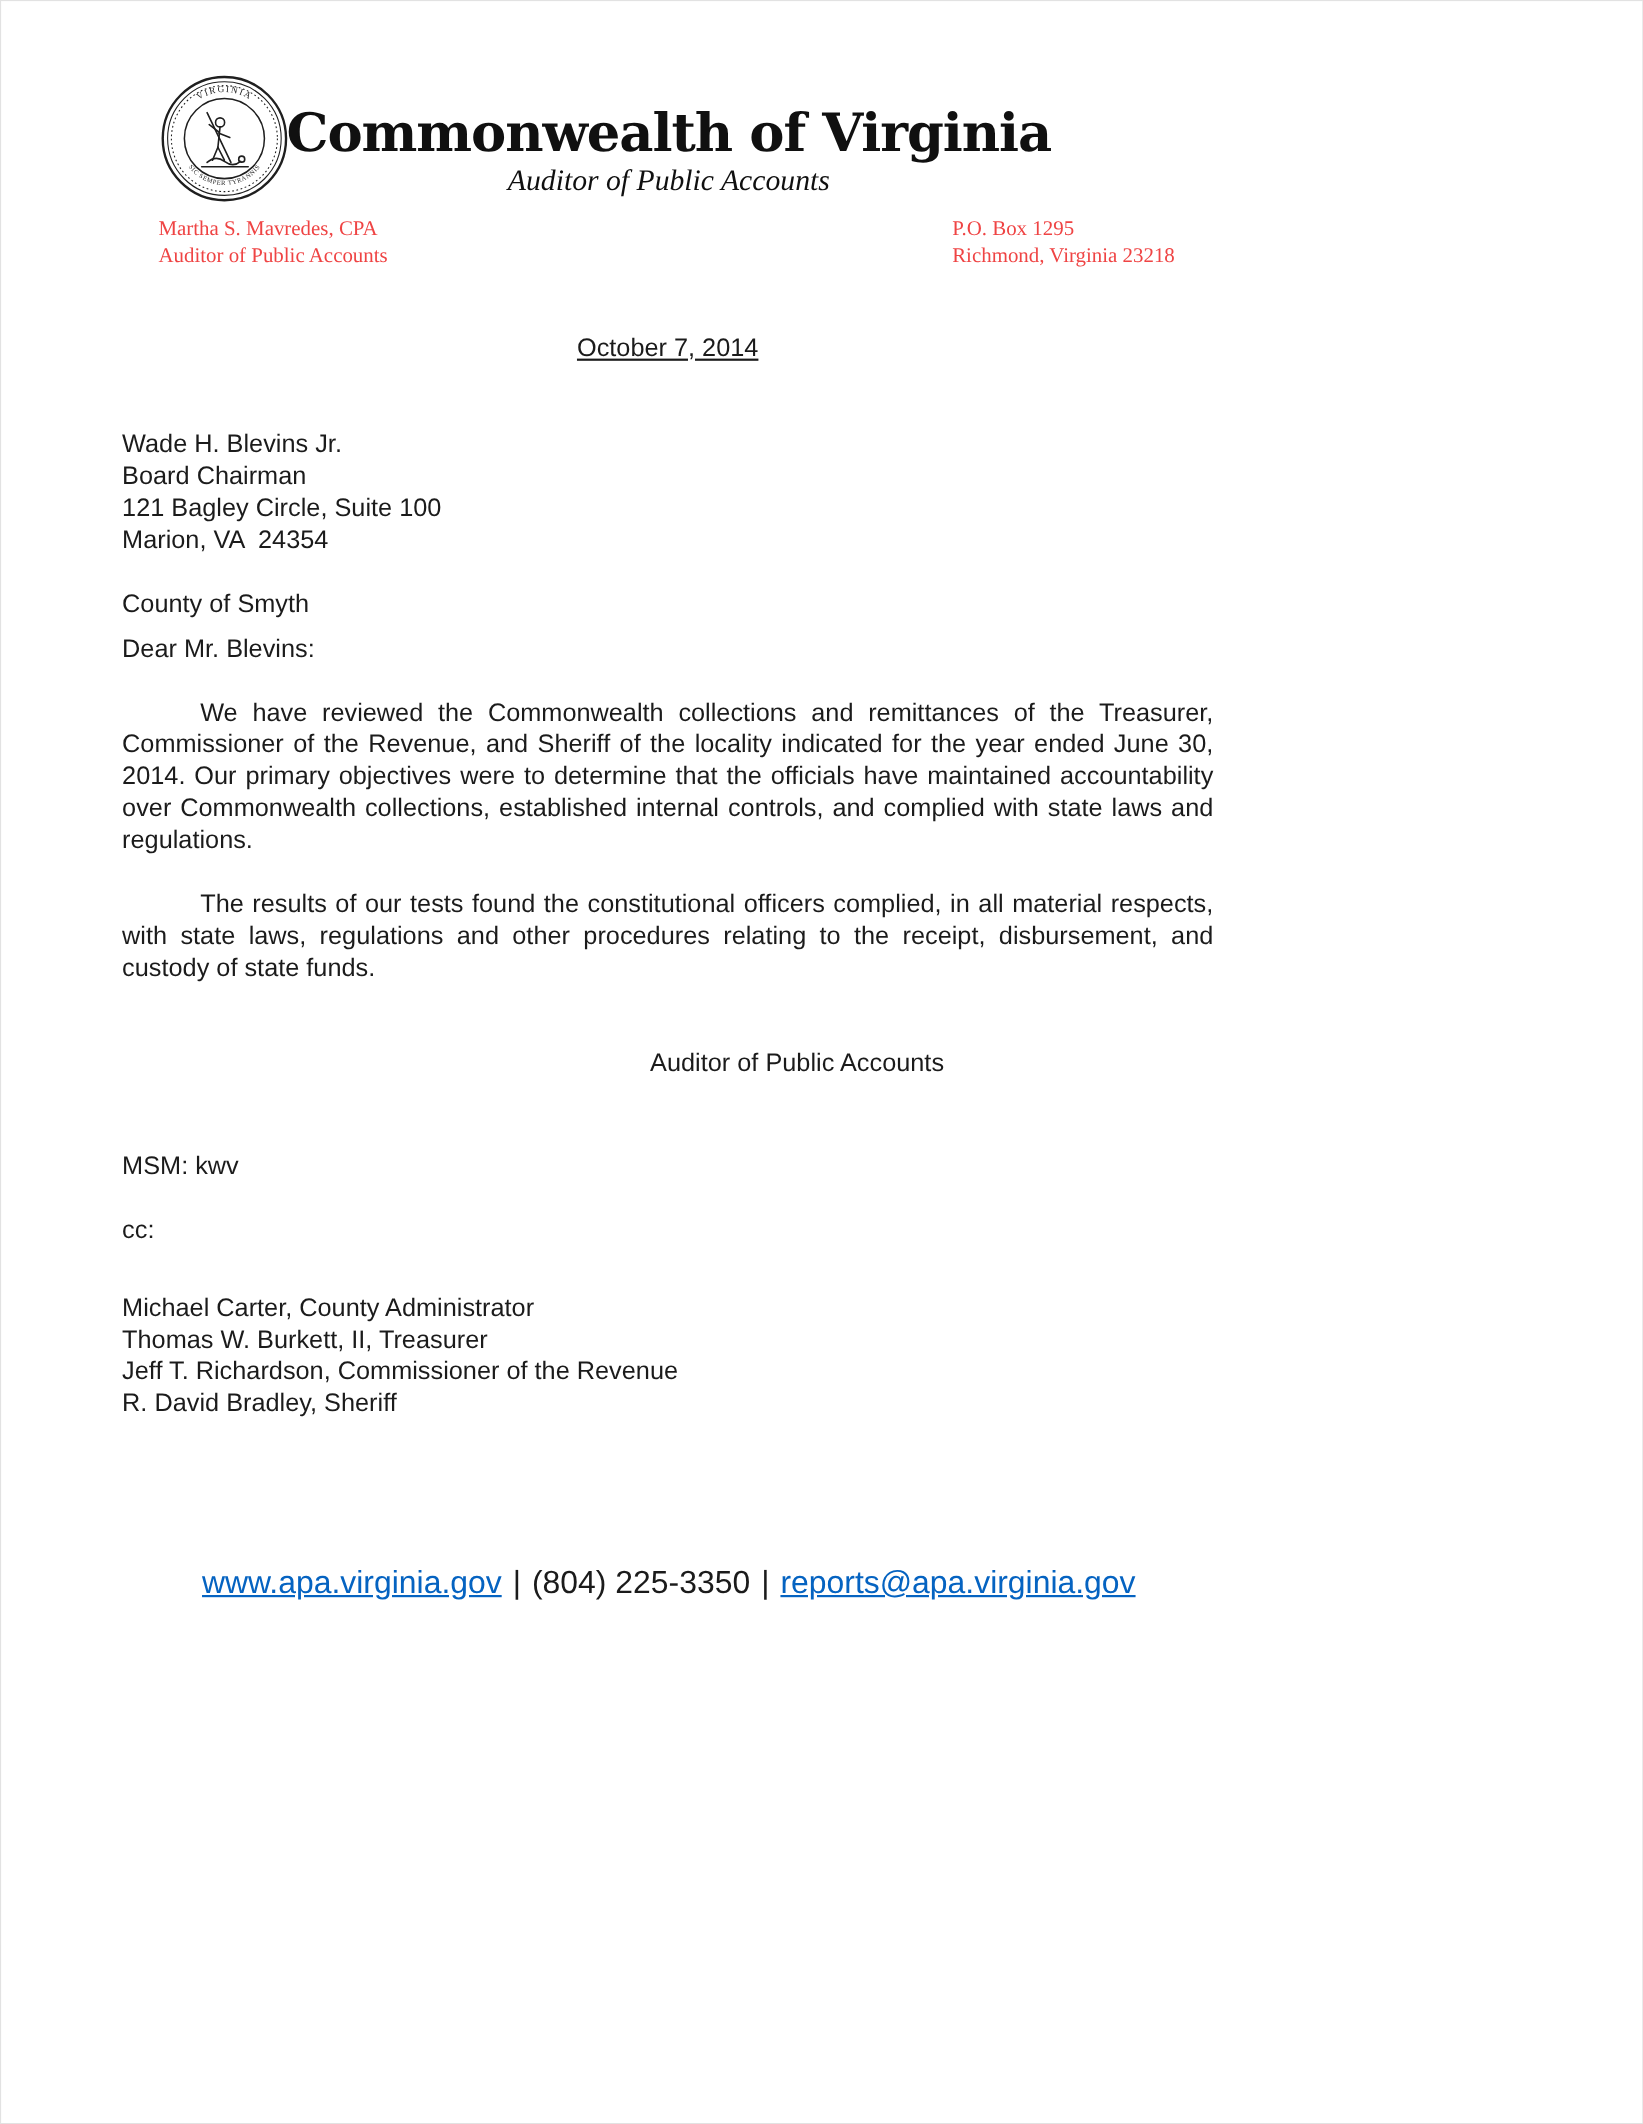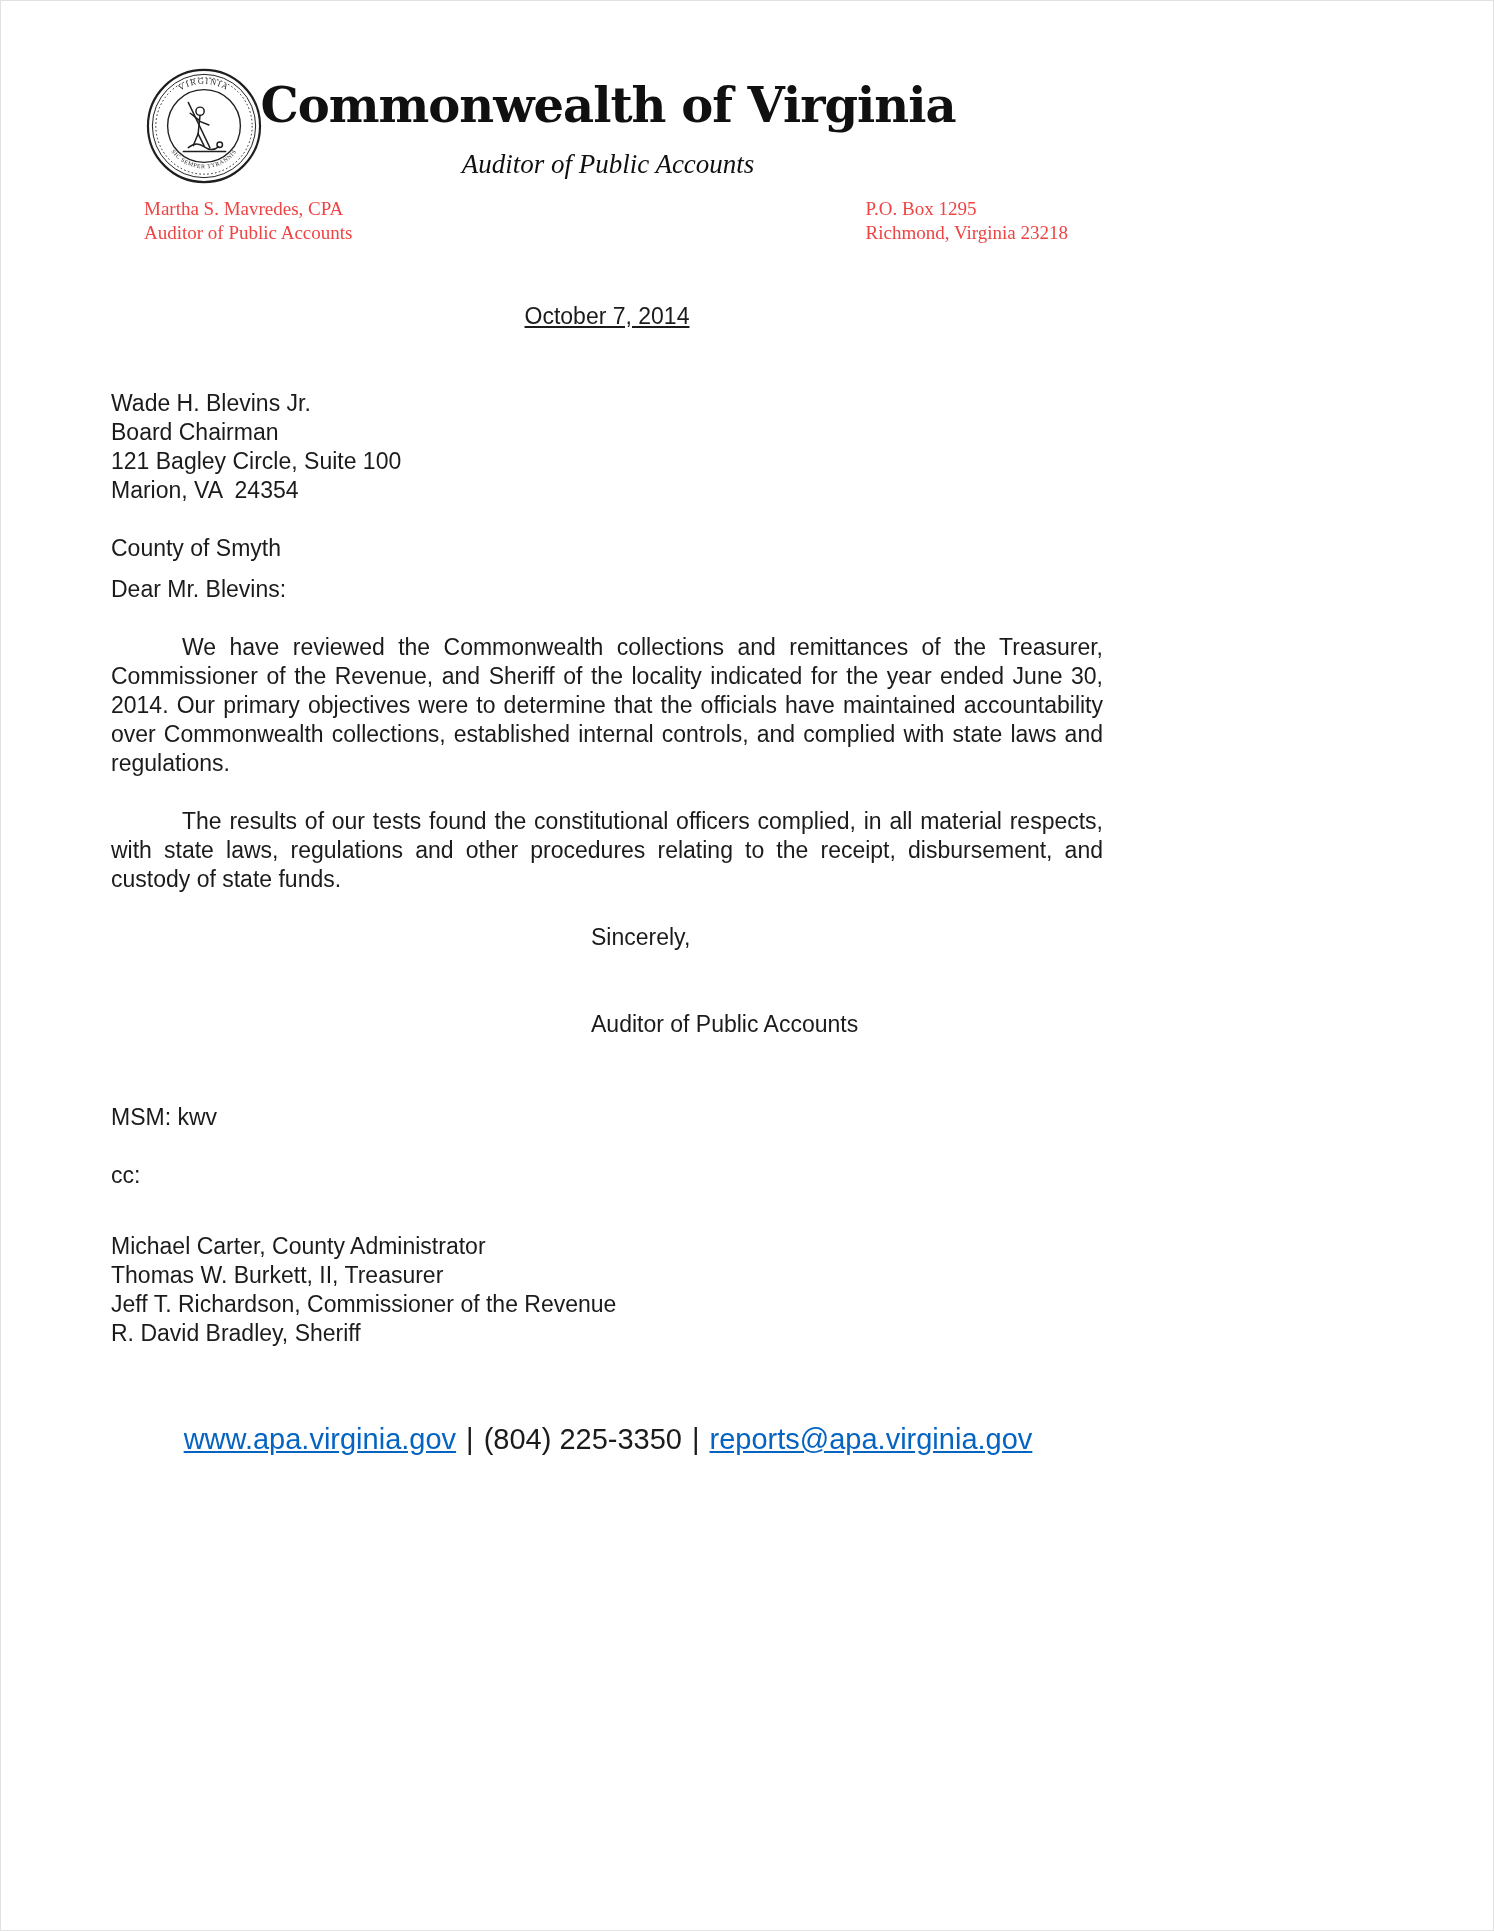--- a/index.html
+++ b/index.html
@@ -6,21 +6,21 @@
   html, body { background:#fbfbfb; }
   .page {
     width:1494px; height:1931px; margin:0 auto; position:relative;
     background:#ffffff; border:1px solid #e2e2e2; color:#1b1b1b;
     font-family:"Liberation Sans", sans-serif;
   }
   
   .letterhead { position:relative; height:260px; }
   .seal { position:absolute; left:144px; top:64px; width:118px; height:122px; }
   .org-title {
-    position:absolute; left:110px; width:994px; top:76px; text-align:center;
+    position:absolute; left:110px; width:994px; top:92px; text-align:center;
     font-family:"DejaVu Serif", serif; font-weight:700; font-size:48px;
     letter-spacing:-1px; color:#101010;
   }
   .org-subtitle {
     position:absolute; left:110px; width:994px; top:148px; text-align:center;
     font-family:"Liberation Serif", serif; font-style:italic; font-size:27px; color:#101010;
   }
   .contact {
     position:absolute; top:196px; font-family:"Liberation Serif", serif;
     font-size:19px; line-height:24px; color:#ef4444;
@@ -112,21 +112,20 @@
       <div>Marion, VA  24354</div>
     </div>
 
     <div class="locality">County of Smyth</div>
 
     <div class="salutation">Dear Mr. Blevins:</div>
 
     <p class="para">We have reviewed the Commonwealth collections and remittances of the Treasurer, Commissioner of the Revenue, and Sheriff of the locality indicated for the year ended June 30, 2014. Our primary objectives were to determine that the officials have maintained accountability over Commonwealth collections, established internal controls, and complied with state laws and regulations.</p>
     <p class="para">The results of our tests found the constitutional officers complied, in all material respects, with state laws, regulations and other procedures relating to the receipt, disbursement, and custody of state funds.</p>
 
-    <div class="closing">Sincerely,</div>
 
     <div class="signer">Auditor of Public Accounts</div>
 
     <div class="ref">MSM: kwv</div>
 
     <div class="cc-row">
       <div class="cc-label">cc:</div>
       <div class="cc-list">
         <div>Michael Carter, County Administrator</div>
         <div>Thomas W. Burkett, II, Treasurer</div>

